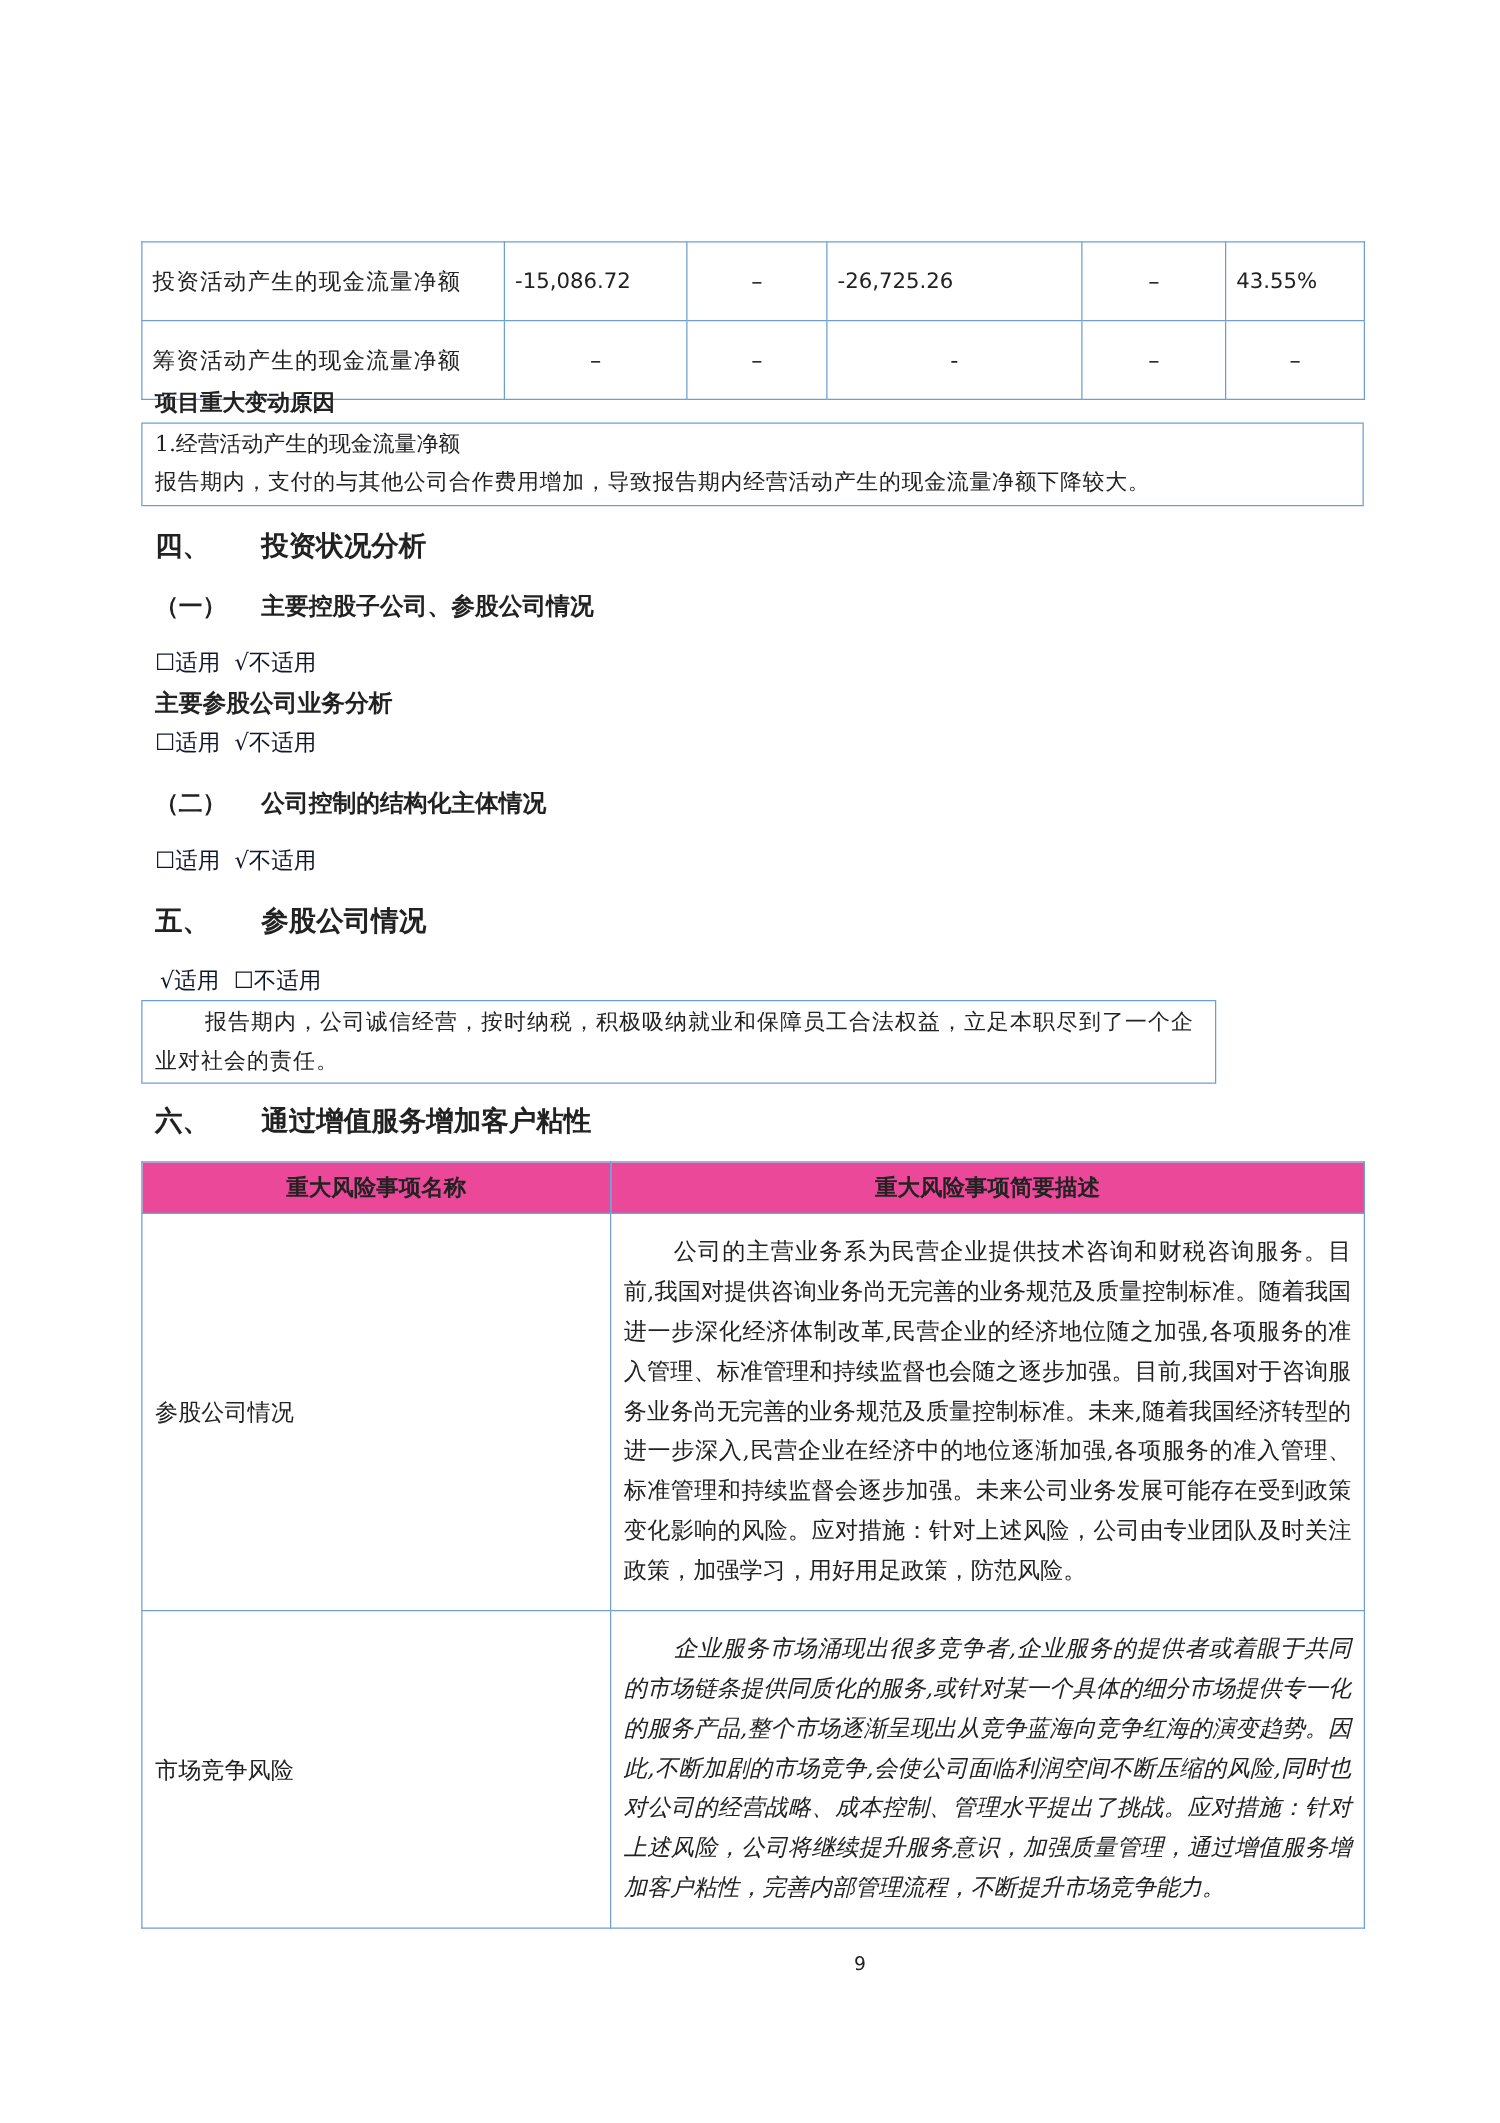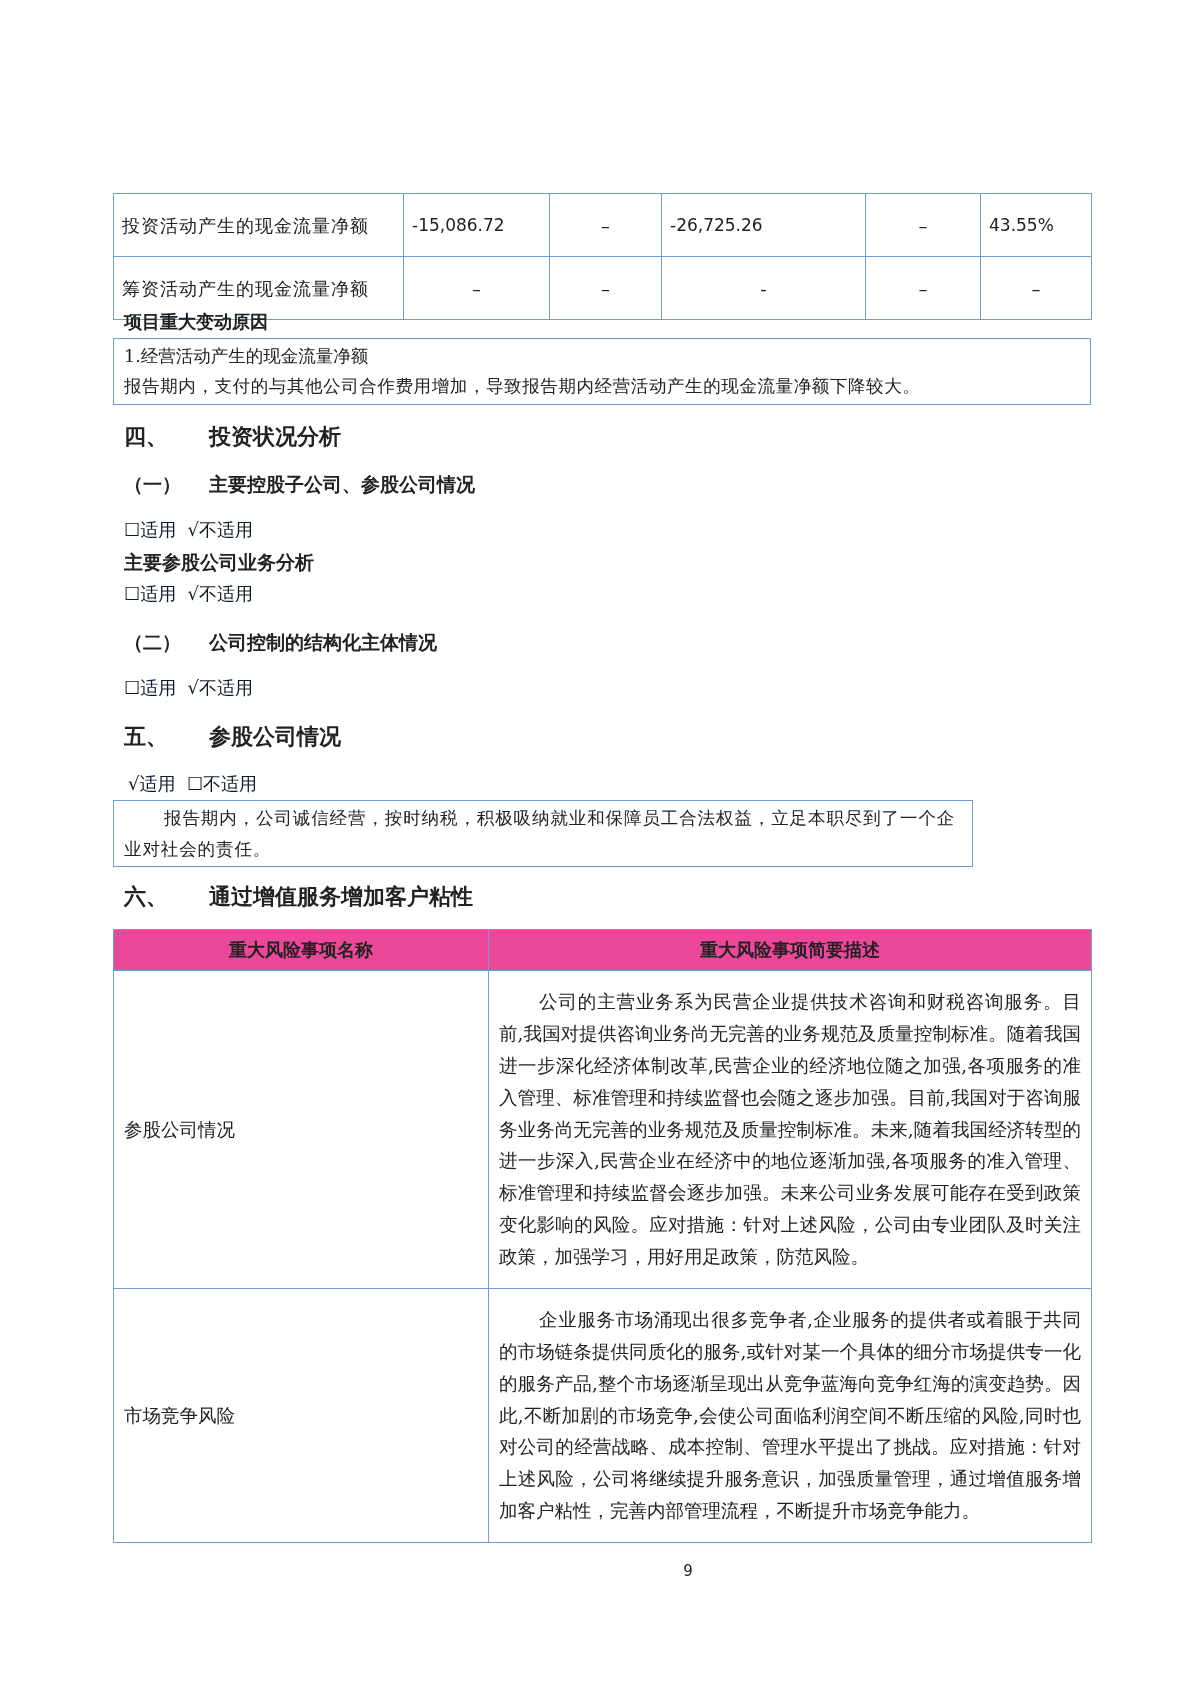--- a/index.html
+++ b/index.html
@@ -114,20 +114,20 @@
     </tr>
     <tr style="height:318px;">
       <td class="name">参股公司情况</td>
       <td class="desc">
         <div style="text-indent:40px;">公司的主营业务系为民营企业提供技术咨询和财税咨询服务。目前,我国对提供咨询业务尚无完善的业务规范及质量控制标准。随着我国进一步深化经济体制改革,民营企业的经济地位随之加强,各项服务的准入管理、标准管理和持续监督也会随之逐步加强。目前,我国对于咨询服务业务尚无完善的业务规范及质量控制标准。未来,随着我国经济转型的进一步深入,民营企业在经济中的地位逐渐加强,各项服务的准入管理、标准管理和持续监督会逐步加强。未来公司业务发展可能存在受到政策变化影响的风险。应对措施：针对上述风险，公司由专业团队及时关注政策，加强学习，用好用足政策，防范风险。</div>
       </td>
     </tr>
     <tr style="height:254px;">
       <td class="name">市场竞争风险</td>
       <td class="desc">
-        <div style="text-indent:40px;">企业服务市场涌现出很多竞争者,企业服务的提供者或着眼于共同的市场链条提供同质化的服务,或针对某一个具体的细分市场提供专一化的服务产品,整个市场逐渐呈现出从竞争蓝海向竞争红海的演变趋势。因此,不断加剧的市场竞争,会使公司面临利润空间不断压缩的风险,同时也对公司的经营战略、成本控制、管理水平提出了挑战。应对措施：针对上述风险，公司将继续提升服务意识，加强质量管理，通过增值服务增加客户粘性，完善内部管理流程，不断提升市场竞争能力。</div>
+        <div style="text-indent:40px;font-style:italic;">企业服务市场涌现出很多竞争者,企业服务的提供者或着眼于共同的市场链条提供同质化的服务,或针对某一个具体的细分市场提供专一化的服务产品,整个市场逐渐呈现出从竞争蓝海向竞争红海的演变趋势。因此,不断加剧的市场竞争,会使公司面临利润空间不断压缩的风险,同时也对公司的经营战略、成本控制、管理水平提出了挑战。应对措施：针对上述风险，公司将继续提升服务意识，加强质量管理，通过增值服务增加客户粘性，完善内部管理流程，不断提升市场竞争能力。</div>
       </td>
     </tr>
   </tbody>
     </table>
 
   <div class="pagenum" style="width:1376px;">9</div>
 </div>
 
 </body></html>

